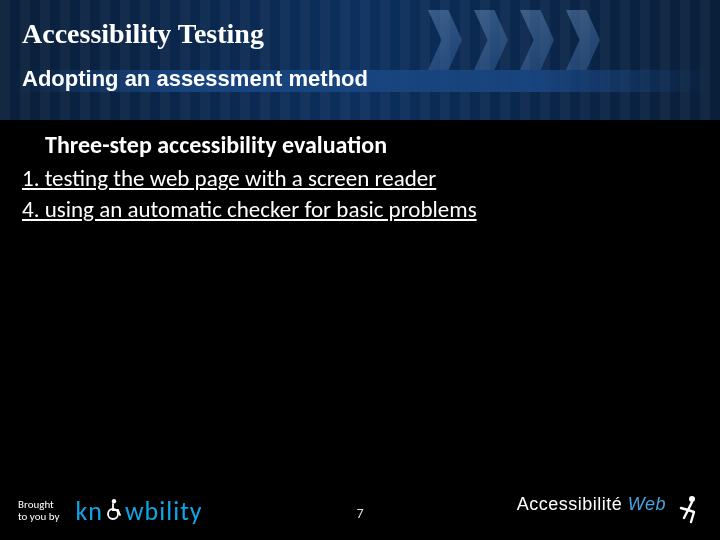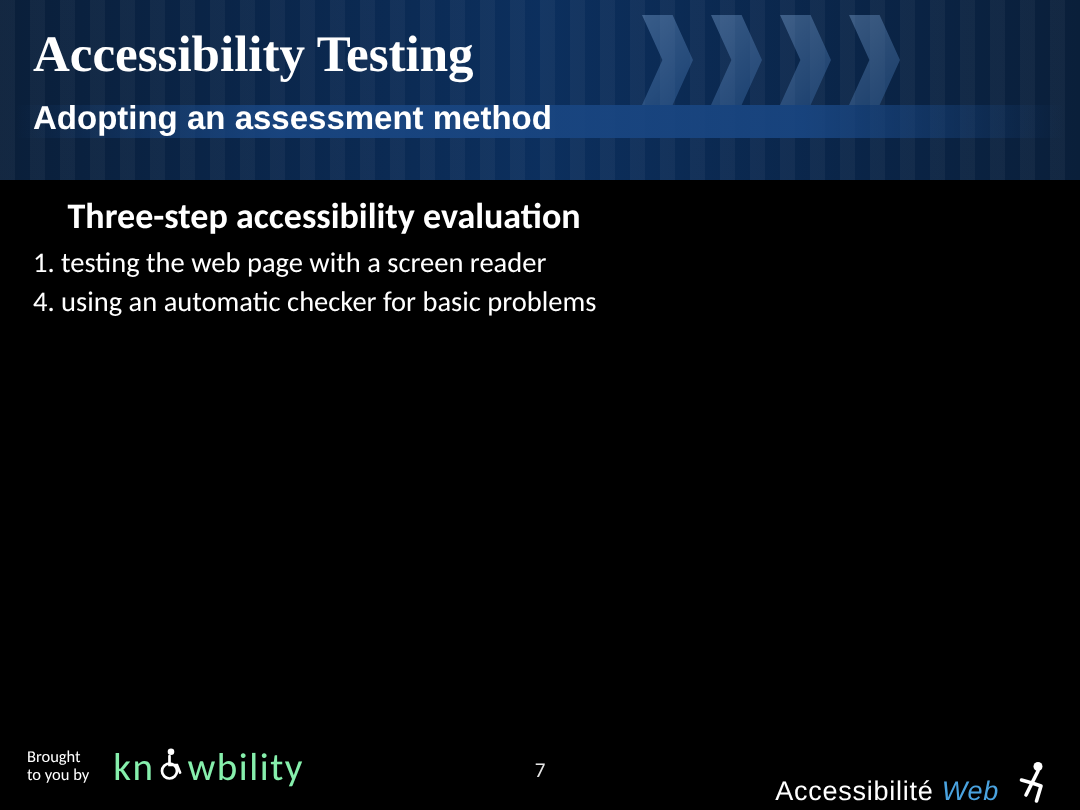--- a/index.html
+++ b/index.html
@@ -57,21 +57,21 @@
       rgba(25,70,130,0.9) 75%,
       rgba(0,0,0,0) 100%);
     border-radius: 3px;
   }
 
   .title {
     position: absolute;
     top: 18px; left: 22px;
     font-family: Georgia, "Times New Roman", serif;
     font-weight: 700;
-    font-size: 34px;
+    font-size: 28px;
     color: #fff;
   }
   .subtitle {
     position: absolute;
     top: 66px; left: 22px;
     font-family: Liberation Sans, sans-serif;
     font-weight: 700;
     font-size: 22px;
     color: #fff;
   }
@@ -81,22 +81,23 @@
     top: 130px; left: 22px; right: 22px;
     color: #fff;
   }
   .body .heading {
     font-weight: 700;
     font-size: 24px;
     margin-bottom: 4px;
     margin-left: 23px;
   }
   .body .line {
-    font-size: 19px;
+    font-size: 23px;
     line-height: 1.35;
+    text-decoration: underline;
   }
 
   
   .footer {
     position: absolute;
     left: 0; right: 0; bottom: 0;
     height: 58px;
     display: flex;
     align-items: center;
     padding: 0 18px;
@@ -105,43 +106,43 @@
   .brought {
     font-size: 11px;
     line-height: 1.1;
     margin-right: 16px;
   }
   .logo-knowbility {
     display: flex;
     align-items: baseline;
     font-size: 26px;
     letter-spacing: 1px;
-    color: #86efac;
+    color: #0ea5e9;
   }
   .logo-knowbility .iconwrap {
     display: inline-flex;
     align-items: center;
     justify-content: center;
     width: 22px;
   }
   .logo-knowbility svg { display: block; }
   .page-num {
     position: absolute;
     left: 50%;
     bottom: 18px;
     transform: translateX(-50%);
     font-size: 14px;
     color: #e6e6e6;
   }
   .logo-aw {
     position: absolute;
     right: 18px;
-    bottom: 2px;
-    display: flex;
-    align-items: flex-end;
+    bottom: 14px;
+    display: flex;
+    align-items: flex-start;
     gap: 8px;
     color: #fff;
     margin-top: 16px;
   }
   .logo-aw .word {
     font-family: Arial, sans-serif;
     font-size: 18px;
     letter-spacing: 0.5px;
   }
   .logo-aw .blue { color: #4aa3e0; font-style: italic; }

